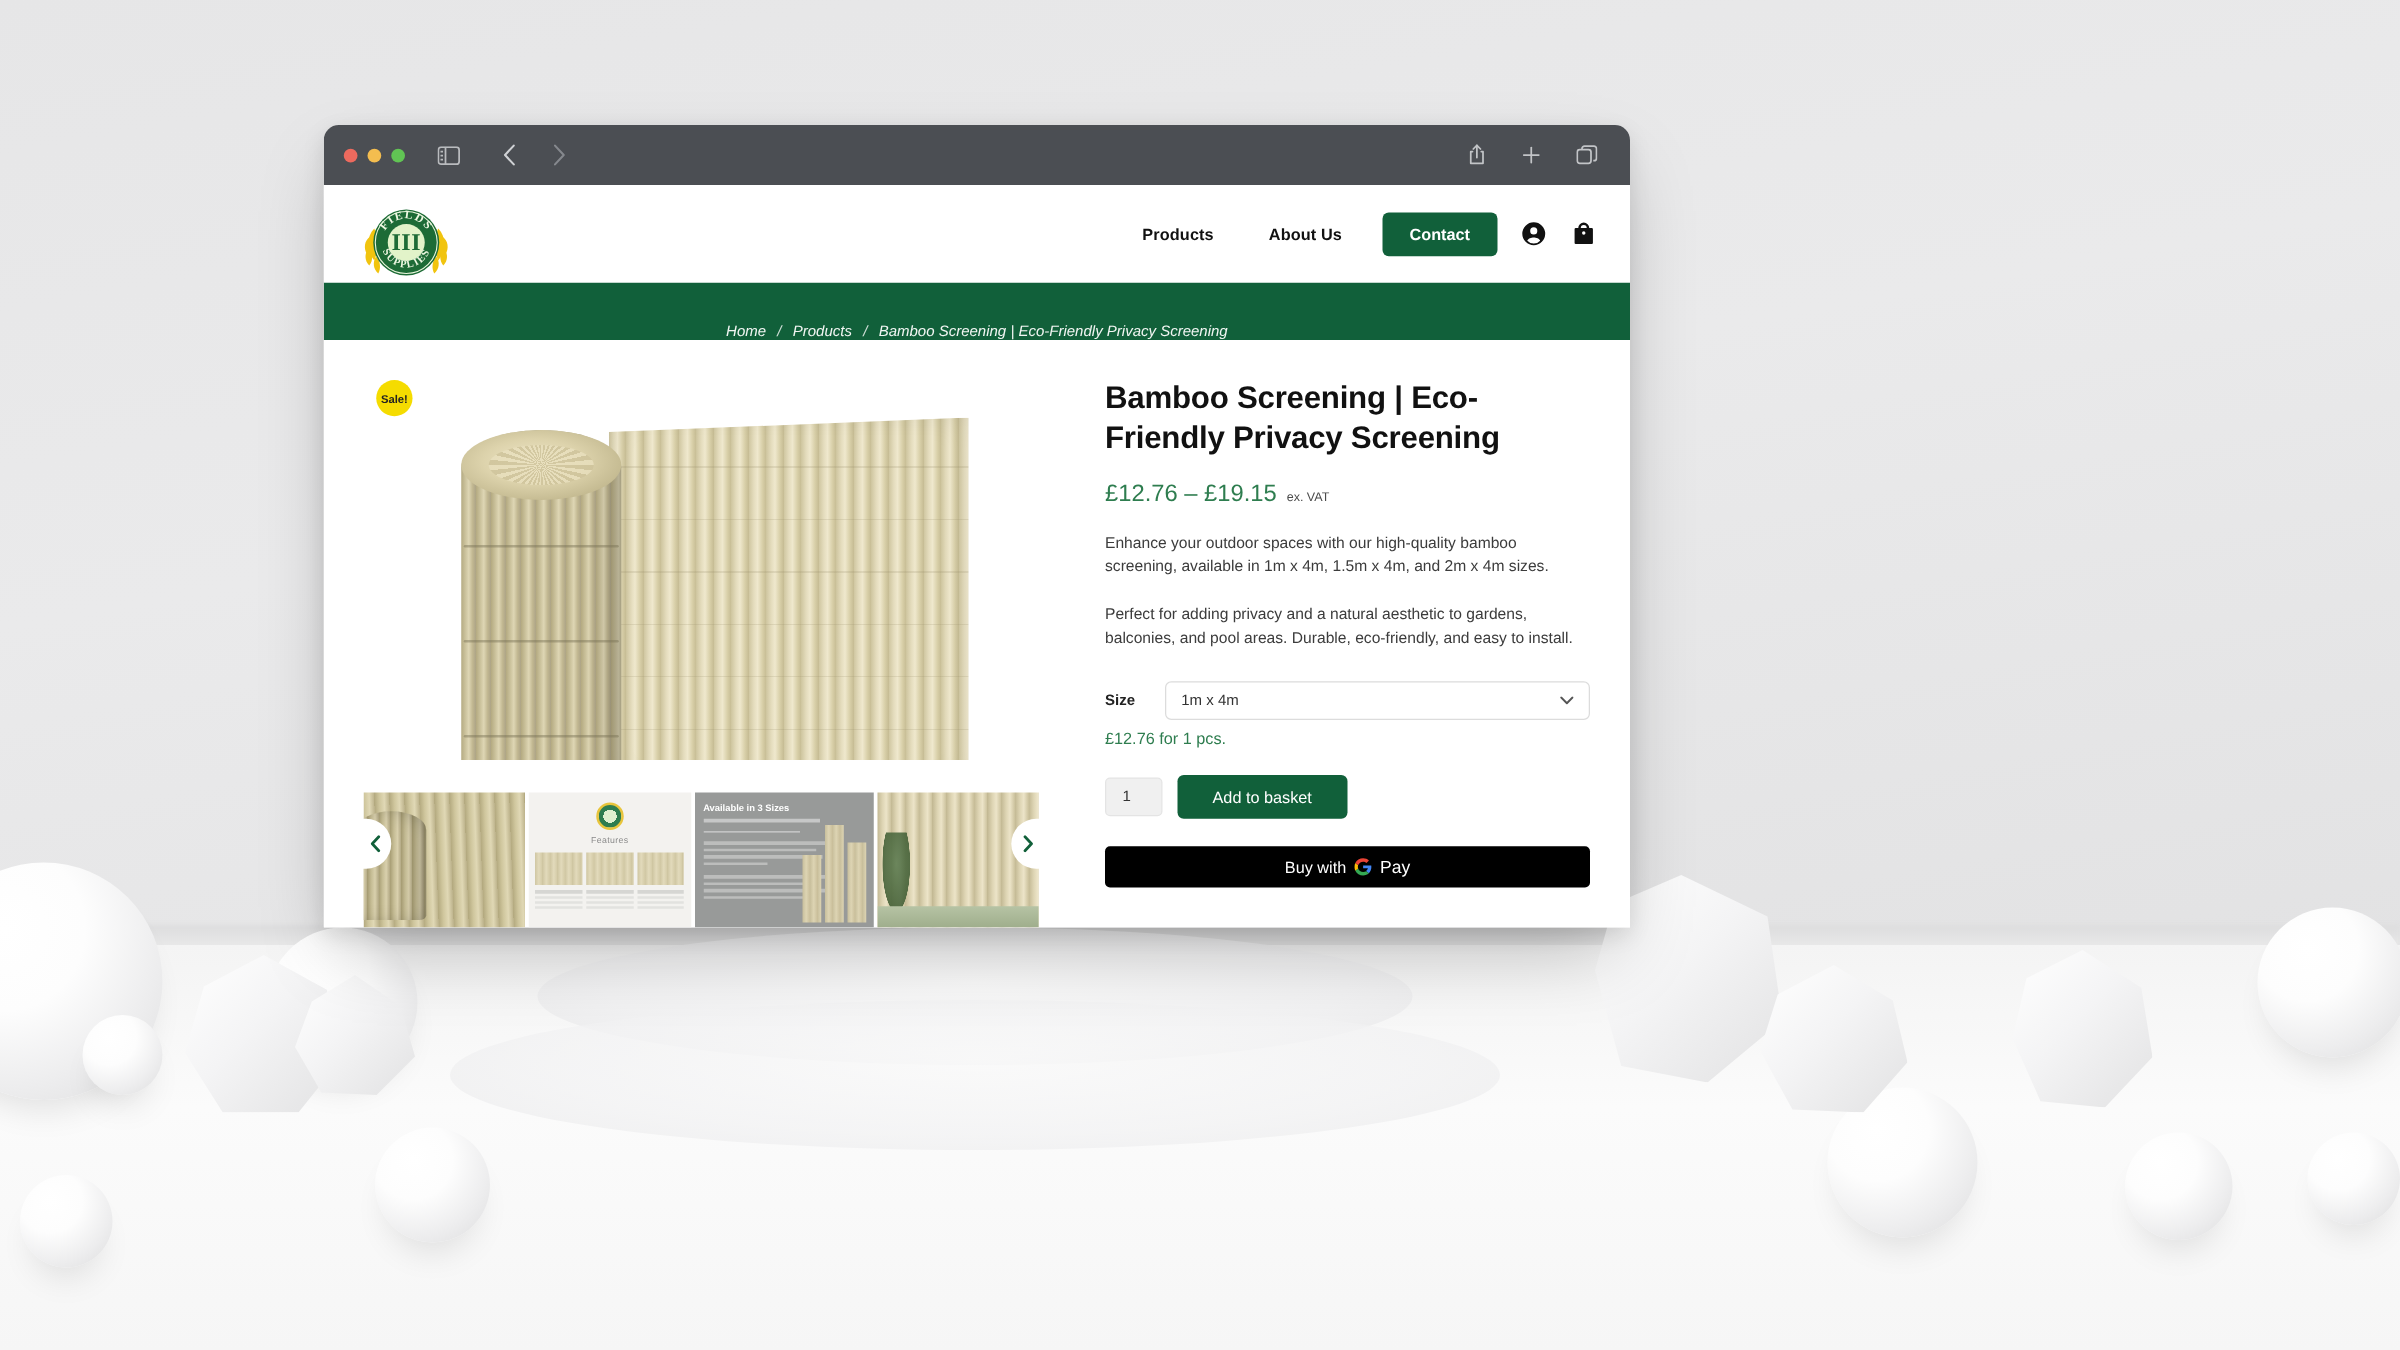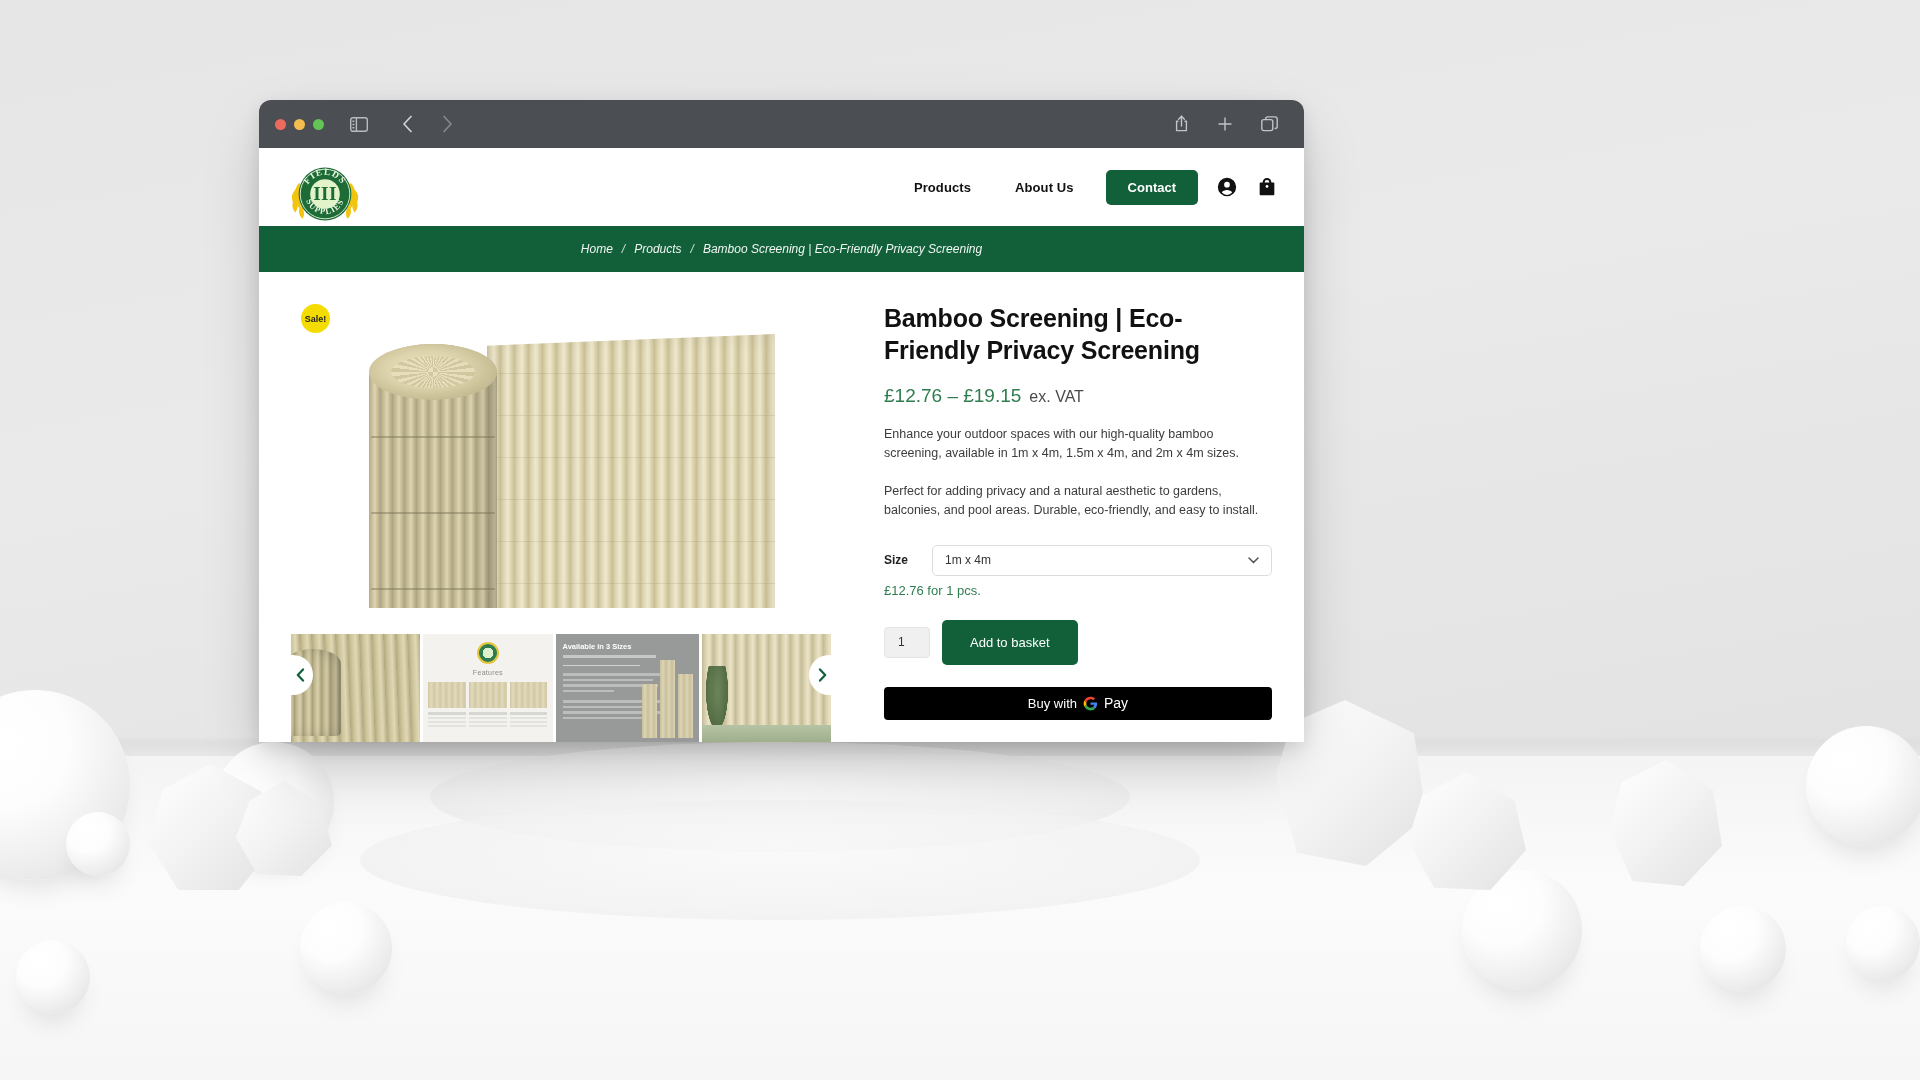--- a/index.html
+++ b/index.html
@@ -78,21 +78,21 @@
   #contact-btn {
     background:#11603a; color:#fff; font-size:13px; font-weight:bold;
     padding:10px 22px; border-radius:5px; margin-left:10px; white-space:nowrap;
   }
   .hdr-icon { width:22px; height:22px; color:#111; margin-left:18px; }
   .hdr-icon svg { display:block; }
 
   
   #breadcrumb {
     height:46px; flex:0 0 46px; background:#11603a;
-    display:flex; align-items:center; justify-content:center;
+    display:flex; align-items:flex-end; justify-content:center;
     color:#f2f6f3; font-size:12px; font-style:italic; gap:9px;
   }
   #breadcrumb .sep { opacity:.85; }
 
   
   #product {
     flex:1; display:flex; background:#fff; padding:26px 32px 0 32px; gap:53px; min-height:0;
   }
   #gallery { width:540px; flex:0 0 540px; position:relative; display:flex; flex-direction:column; }
   #sale-badge {
@@ -194,38 +194,38 @@
   .arrow.prev { left:-4px; border-radius:0 20px 20px 0; }
   .arrow.next { right:-4px; border-radius:20px 0 0 20px; }
 
   
   #details { flex:1; padding-top:4px; min-width:0; }
   #product-title {
     font-size:25px; font-weight:bold; color:#111; line-height:1.28; letter-spacing:-.2px;
   }
   #price-row { margin-top:19px; display:flex; align-items:baseline; gap:8px; }
   #price-range { font-size:19px; color:#2e7d4f; font-weight:400; }
-  #price-vat { font-size:16px; color:#4b4b4b; }
+  #price-vat { font-size:10px; color:#4b4b4b; }
   .desc { font-size:12.5px; color:#3c3c3c; line-height:1.55; margin-top:18px; max-width:420px; }
   #size-row { display:flex; align-items:center; gap:24px; margin-top:24px; }
   #size-label { font-size:12px; font-weight:bold; color:#222; }
   #size-select {
     flex:1; max-width:352px; height:31px; border:1px solid #dcdcdc; border-radius:5px;
     display:flex; align-items:center; padding:0 12px; font-size:12px; color:#333;
     background:#fff; position:relative;
   }
   #size-select .chev { margin-left:auto; color:#555; }
   #unit-price { margin-top:7px; font-size:13px; color:#2e7d4f; }
   #buy-row { display:flex; align-items:center; gap:12px; margin-top:22px; }
   #qty {
     width:46px; height:31px; background:#f0f0f0; border:1px solid #e4e4e4; border-radius:4px;
     font-size:12px; color:#333; display:flex; align-items:center; padding-left:13px;
   }
   #add-basket {
-    background:#11603a; color:#fff; font-size:13px; padding:0 28px; height:45px;
+    background:#11603a; color:#fff; font-size:13px; padding:0 28px; height:35px;
     border-radius:5px; display:flex; align-items:center; justify-content:center;
   }
   #gpay {
     margin-top:22px; max-width:406px; height:33px; background:#000; border-radius:4px;
     display:flex; align-items:center; justify-content:center; gap:6px;
     color:#fff; font-size:13px;
   }
   #gpay .pay-word { font-size:14px; }
 </style>
 </head>

